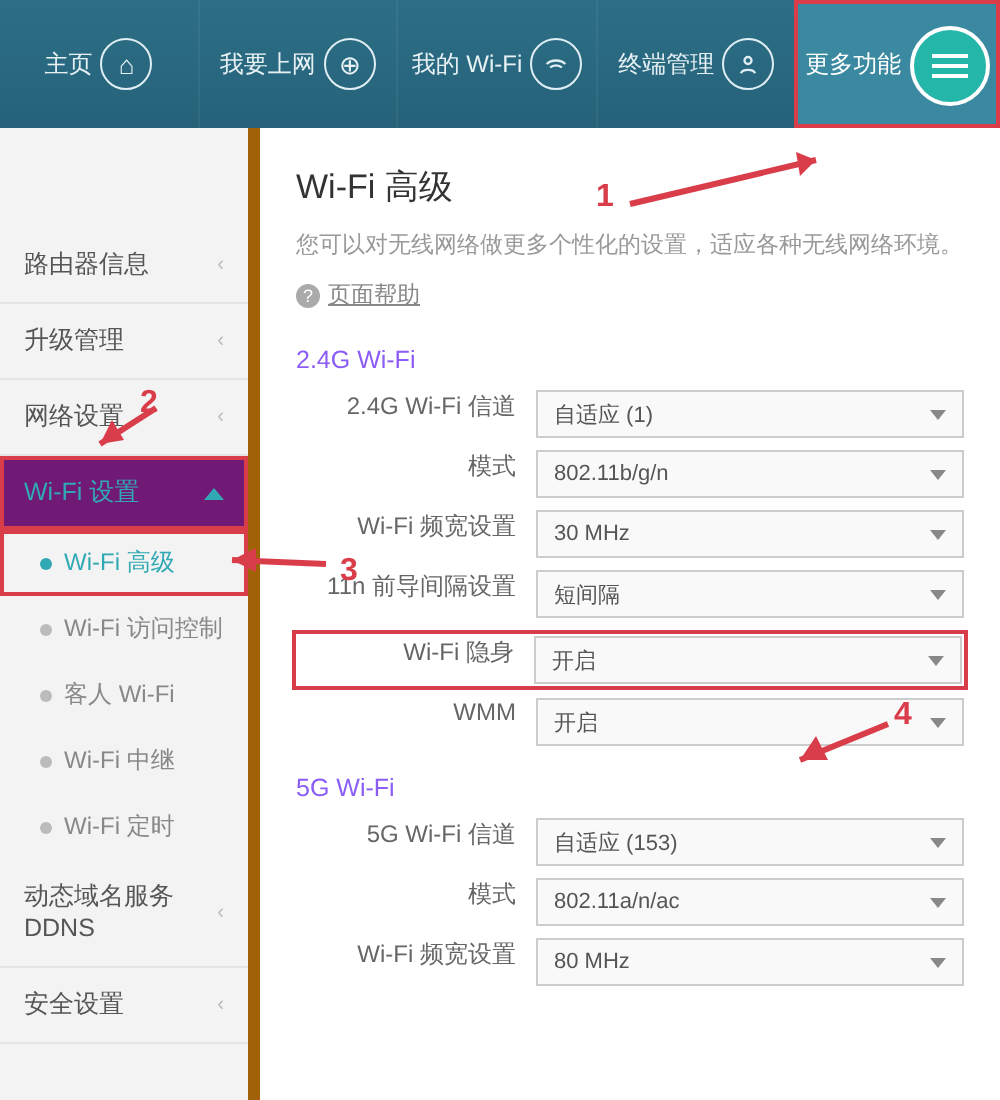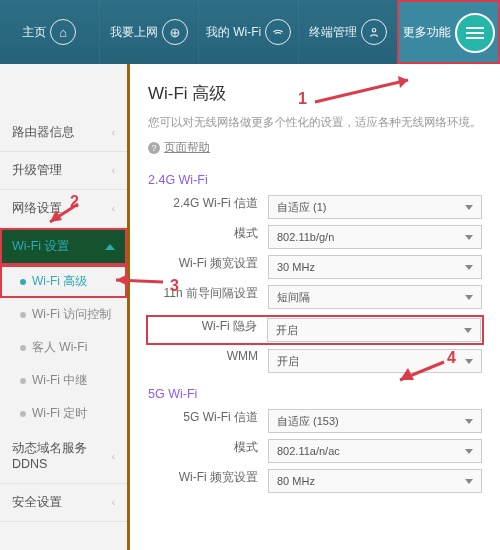--- a/index.html
+++ b/index.html
@@ -10,24 +10,24 @@
   .topnav .item { flex: 1; display: flex; flex-direction: row; align-items: center; justify-content: center; gap: 4px; cursor: pointer; border-left: 1px solid rgba(255,255,255,0.05); }
   .topnav .item:first-child { border-left: none; }
   .topnav .item.more { background: #3b89a1; border: 2px solid #da3d4a; }
   .topnav .circle { width: 26px; height: 26px; border: 1.5px solid #dfeef3; border-radius: 50%; display: flex; align-items: center; justify-content: center; font-size: 13px; }
   .topnav .more .bigcircle { width: 40px; height: 40px; border: 2px solid #fff; border-radius: 50%; background: #24b6a8; display: flex; align-items: center; justify-content: center; margin-top: 2px; }
   .hamb { width: 18px; height: 12px; border-top: 2px solid #fff; border-bottom: 2px solid #fff; position: relative; }
   .hamb::after { content:""; position:absolute; top:50%; left:0; right:0; height:2px; background:#fff; transform:translateY(-50%); }
 
   
   .main { display: flex; height: calc(550px - 64px); }
-  .sidebar { width: 130px; background: #f3f3f3; border-right: 3px solid #a16207; padding-top: 50px; font-size: 12.5px; color: #555; }
+  .sidebar { width: 130px; background: #f3f3f3; border-right: 6px solid #a16207; padding-top: 50px; font-size: 12.5px; color: #555; }
   .sidebar .sitem { padding: 10px 12px; border-bottom: 1px solid #e4e4e4; cursor: pointer; display:flex; align-items:center; justify-content:space-between;}
   .sidebar .sitem.group { color:#555; }
-  .sidebar .sitem.expanded { background:#14532d; color:#31a9b4; border: 2px solid #da3d4a; padding: 8px 10px;}
+  .sidebar .sitem.expanded { background:#701a75; color:#31a9b4; border: 2px solid #da3d4a; padding: 8px 10px;}
   .sidebar .sub { padding: 8px 10px 8px 20px; font-size: 12px; color:#888; cursor:pointer; display:flex; align-items:center; gap:6px;}
   .sidebar .sub.active { color:#31a9b4; border:2px solid #da3d4a; padding:6px 8px 6px 18px;}
   .dot { width:6px; height:6px; border-radius:50%; background:#bbb; display:inline-block; }
   .sub.active .dot { background:#31a9b4; }
   .chev-up { width:0;height:0;border-left:5px solid transparent;border-right:5px solid transparent;border-bottom:6px solid #31a9b4; }
   .chev-left { color:#bbb; font-size:10px;}
 
   .content { flex:1; padding: 18px 18px 0 18px; overflow-y:auto; position:relative; }
   .ctitle { font-size: 17px; color:#333; margin-bottom: 10px; }
   .cdesc { font-size: 11.5px; color:#999; margin-bottom: 10px; }

